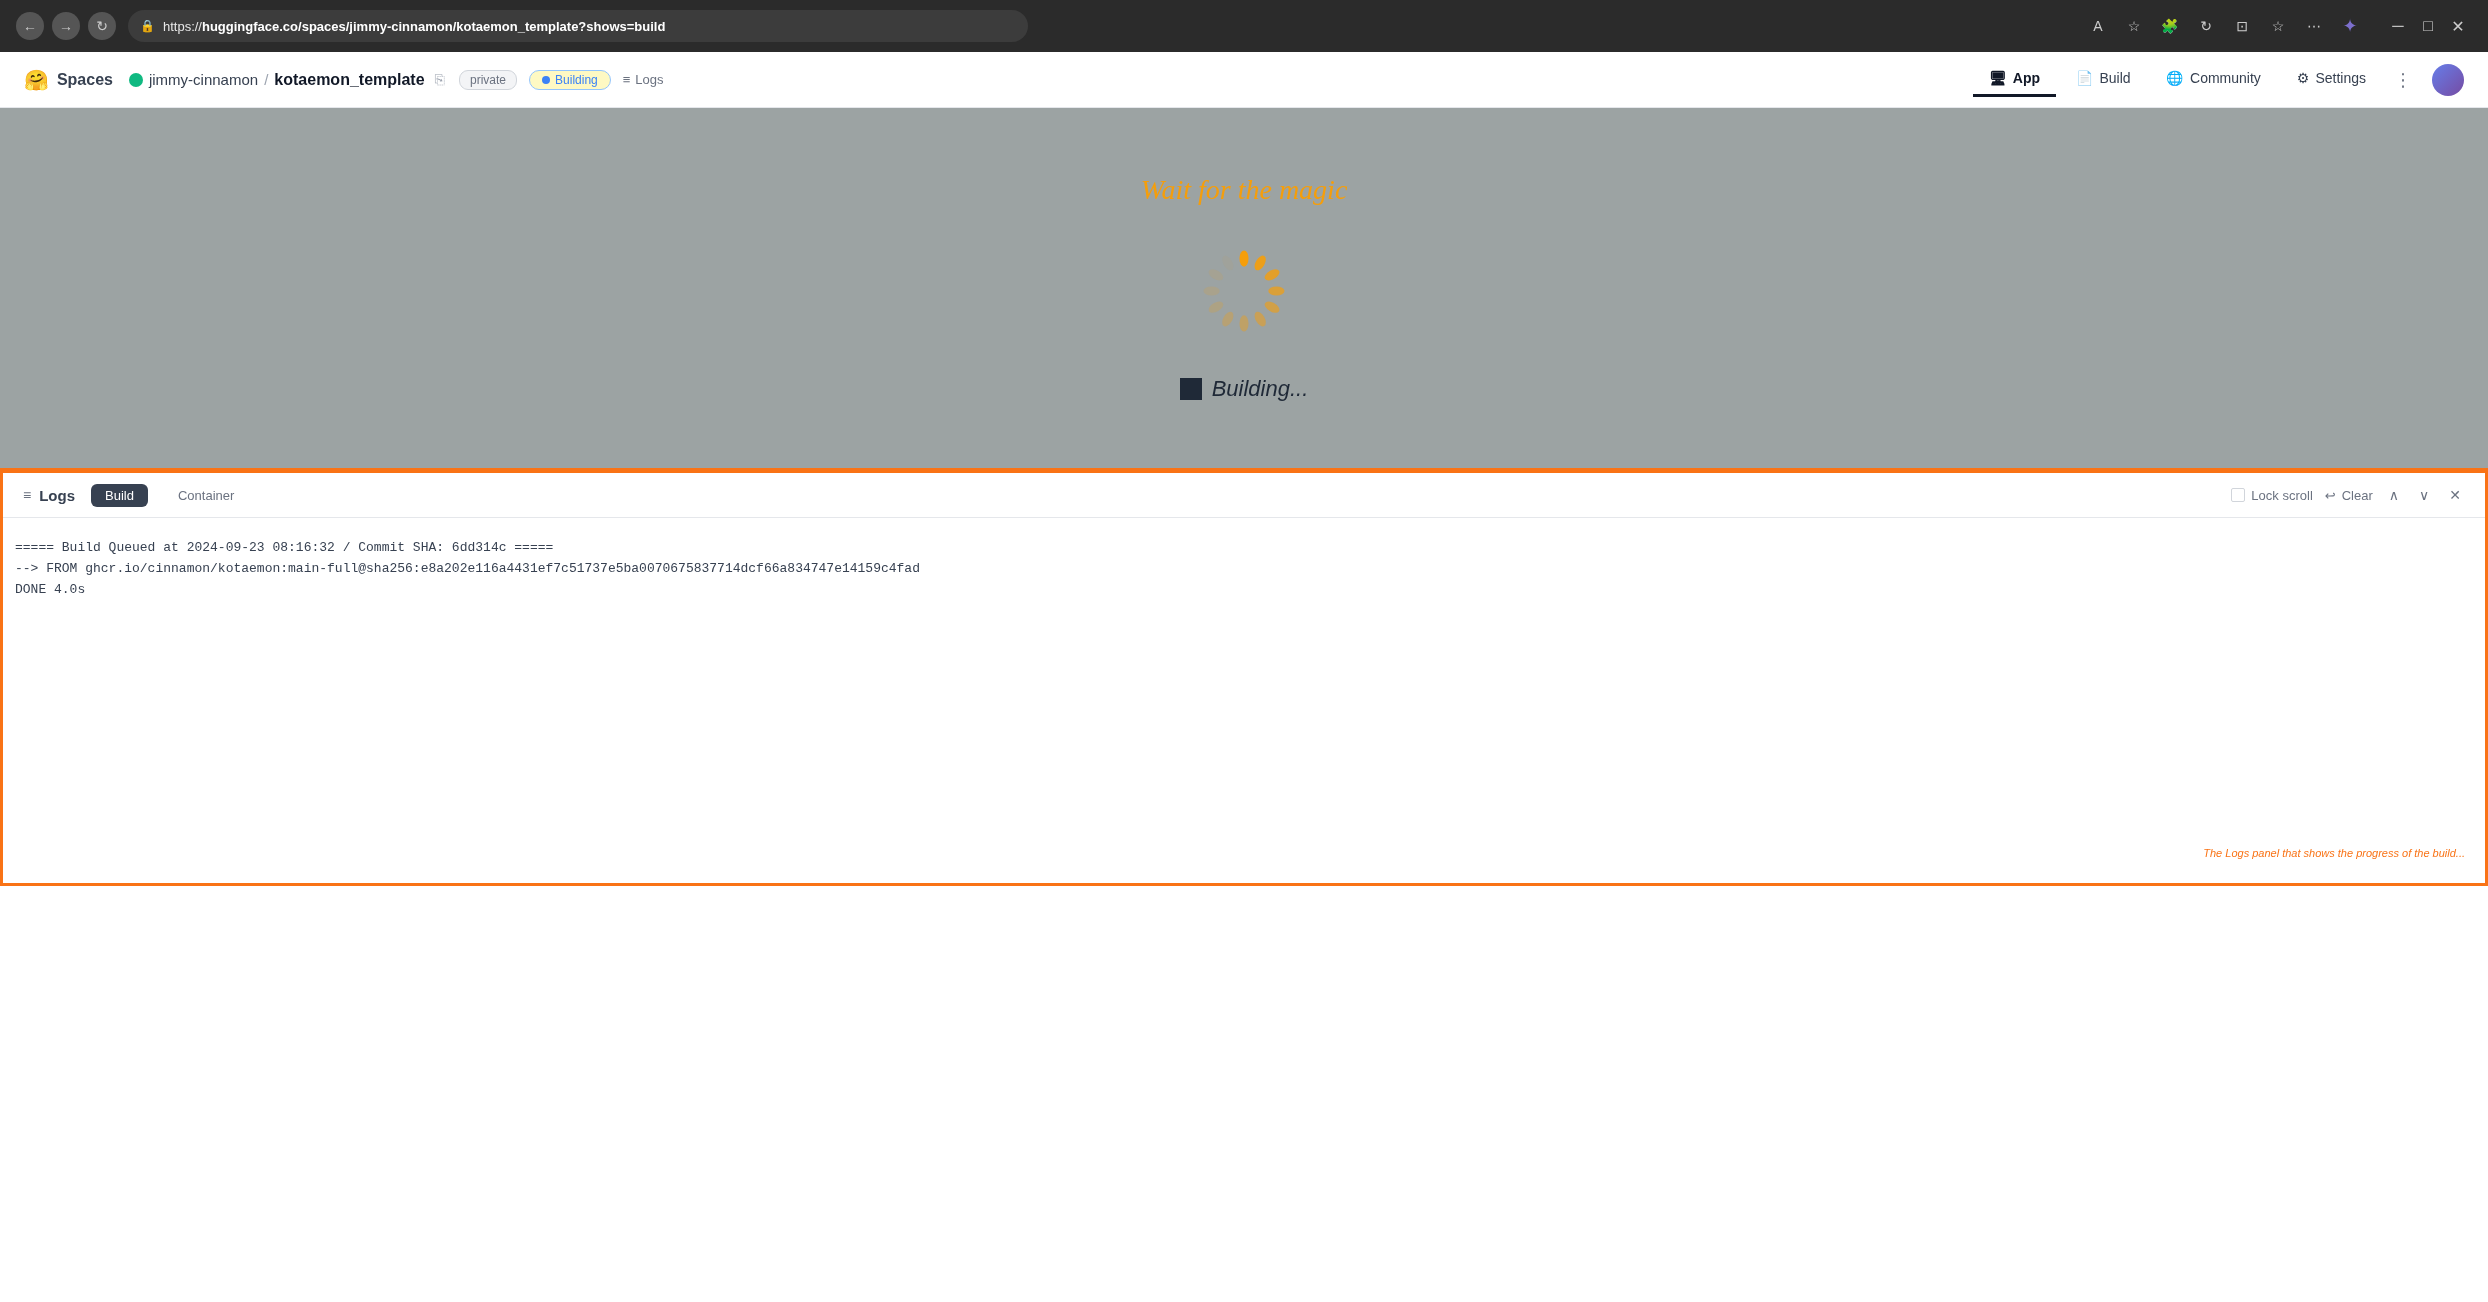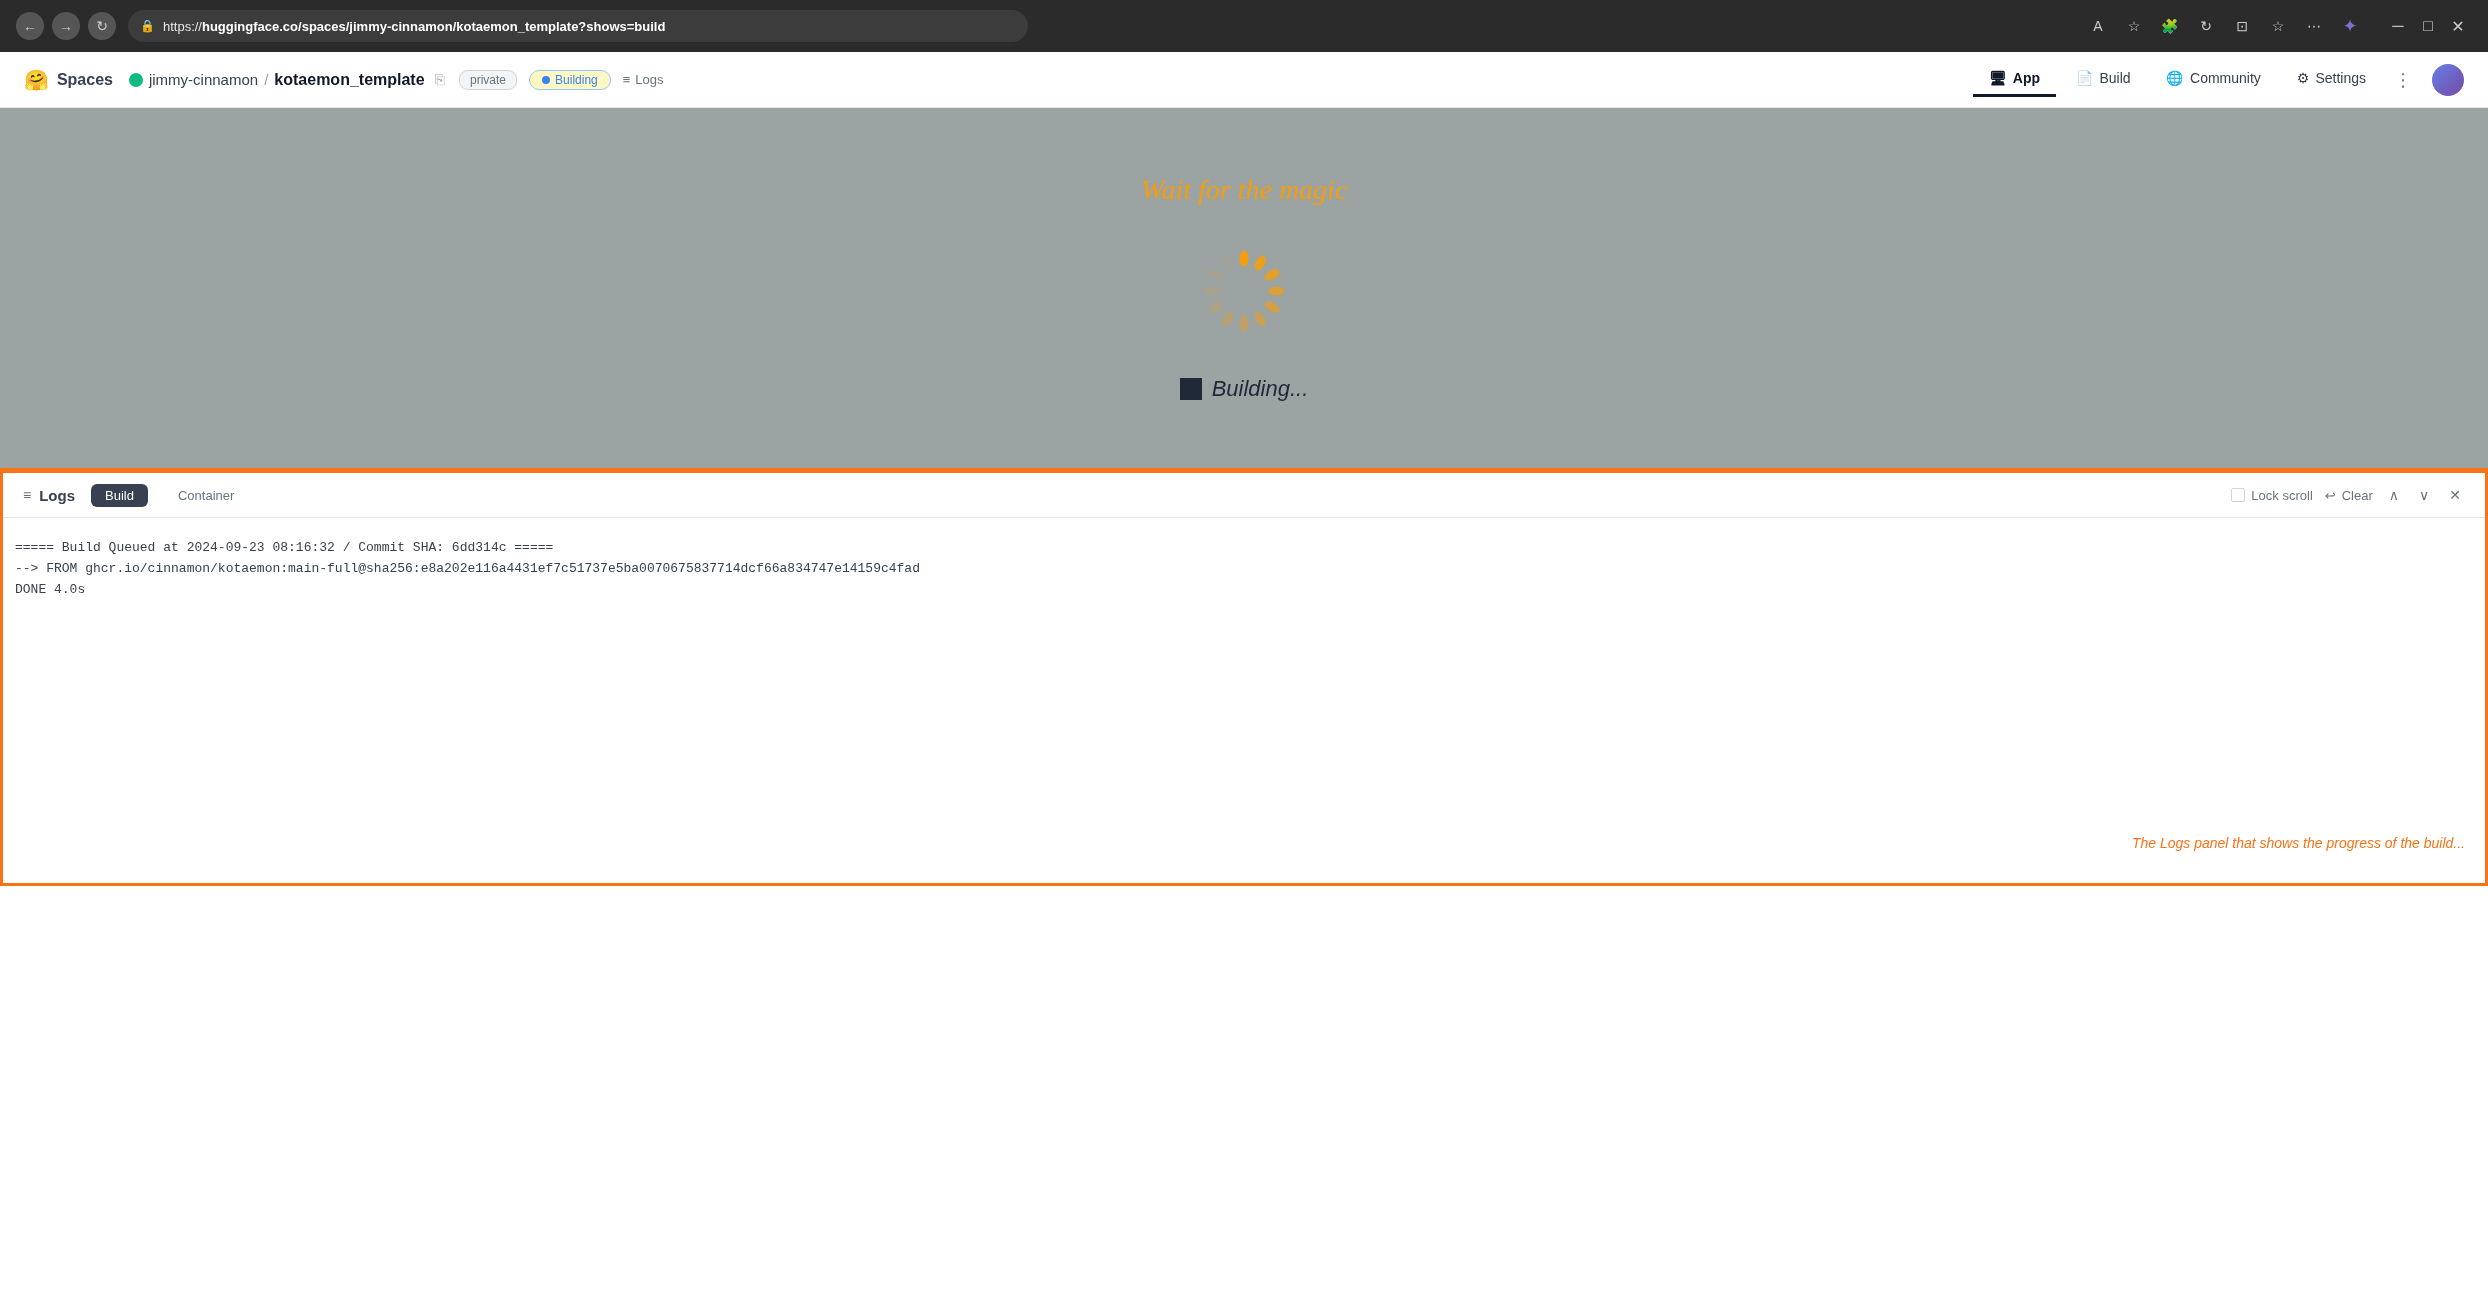--- a/index.html
+++ b/index.html
@@ -343,25 +343,25 @@
       font-size: 13px;
       color: #374151;
       line-height: 1.6;
       background: #fff;
       overflow-y: auto;
     }
     .log-line { white-space: pre; }
 
     .logs-caption {
       position: absolute;
-      bottom: 32px;
+      bottom: 24px;
       right: 20px;
       font-style: italic;
       color: #f97316;
-      font-size: 14px;
+      font-size: 11px;
     }
 
     
     .bottom-area {
       flex: 1;
       background: #fff;
       min-height: 100px;
     }
   </style>
 </head>

